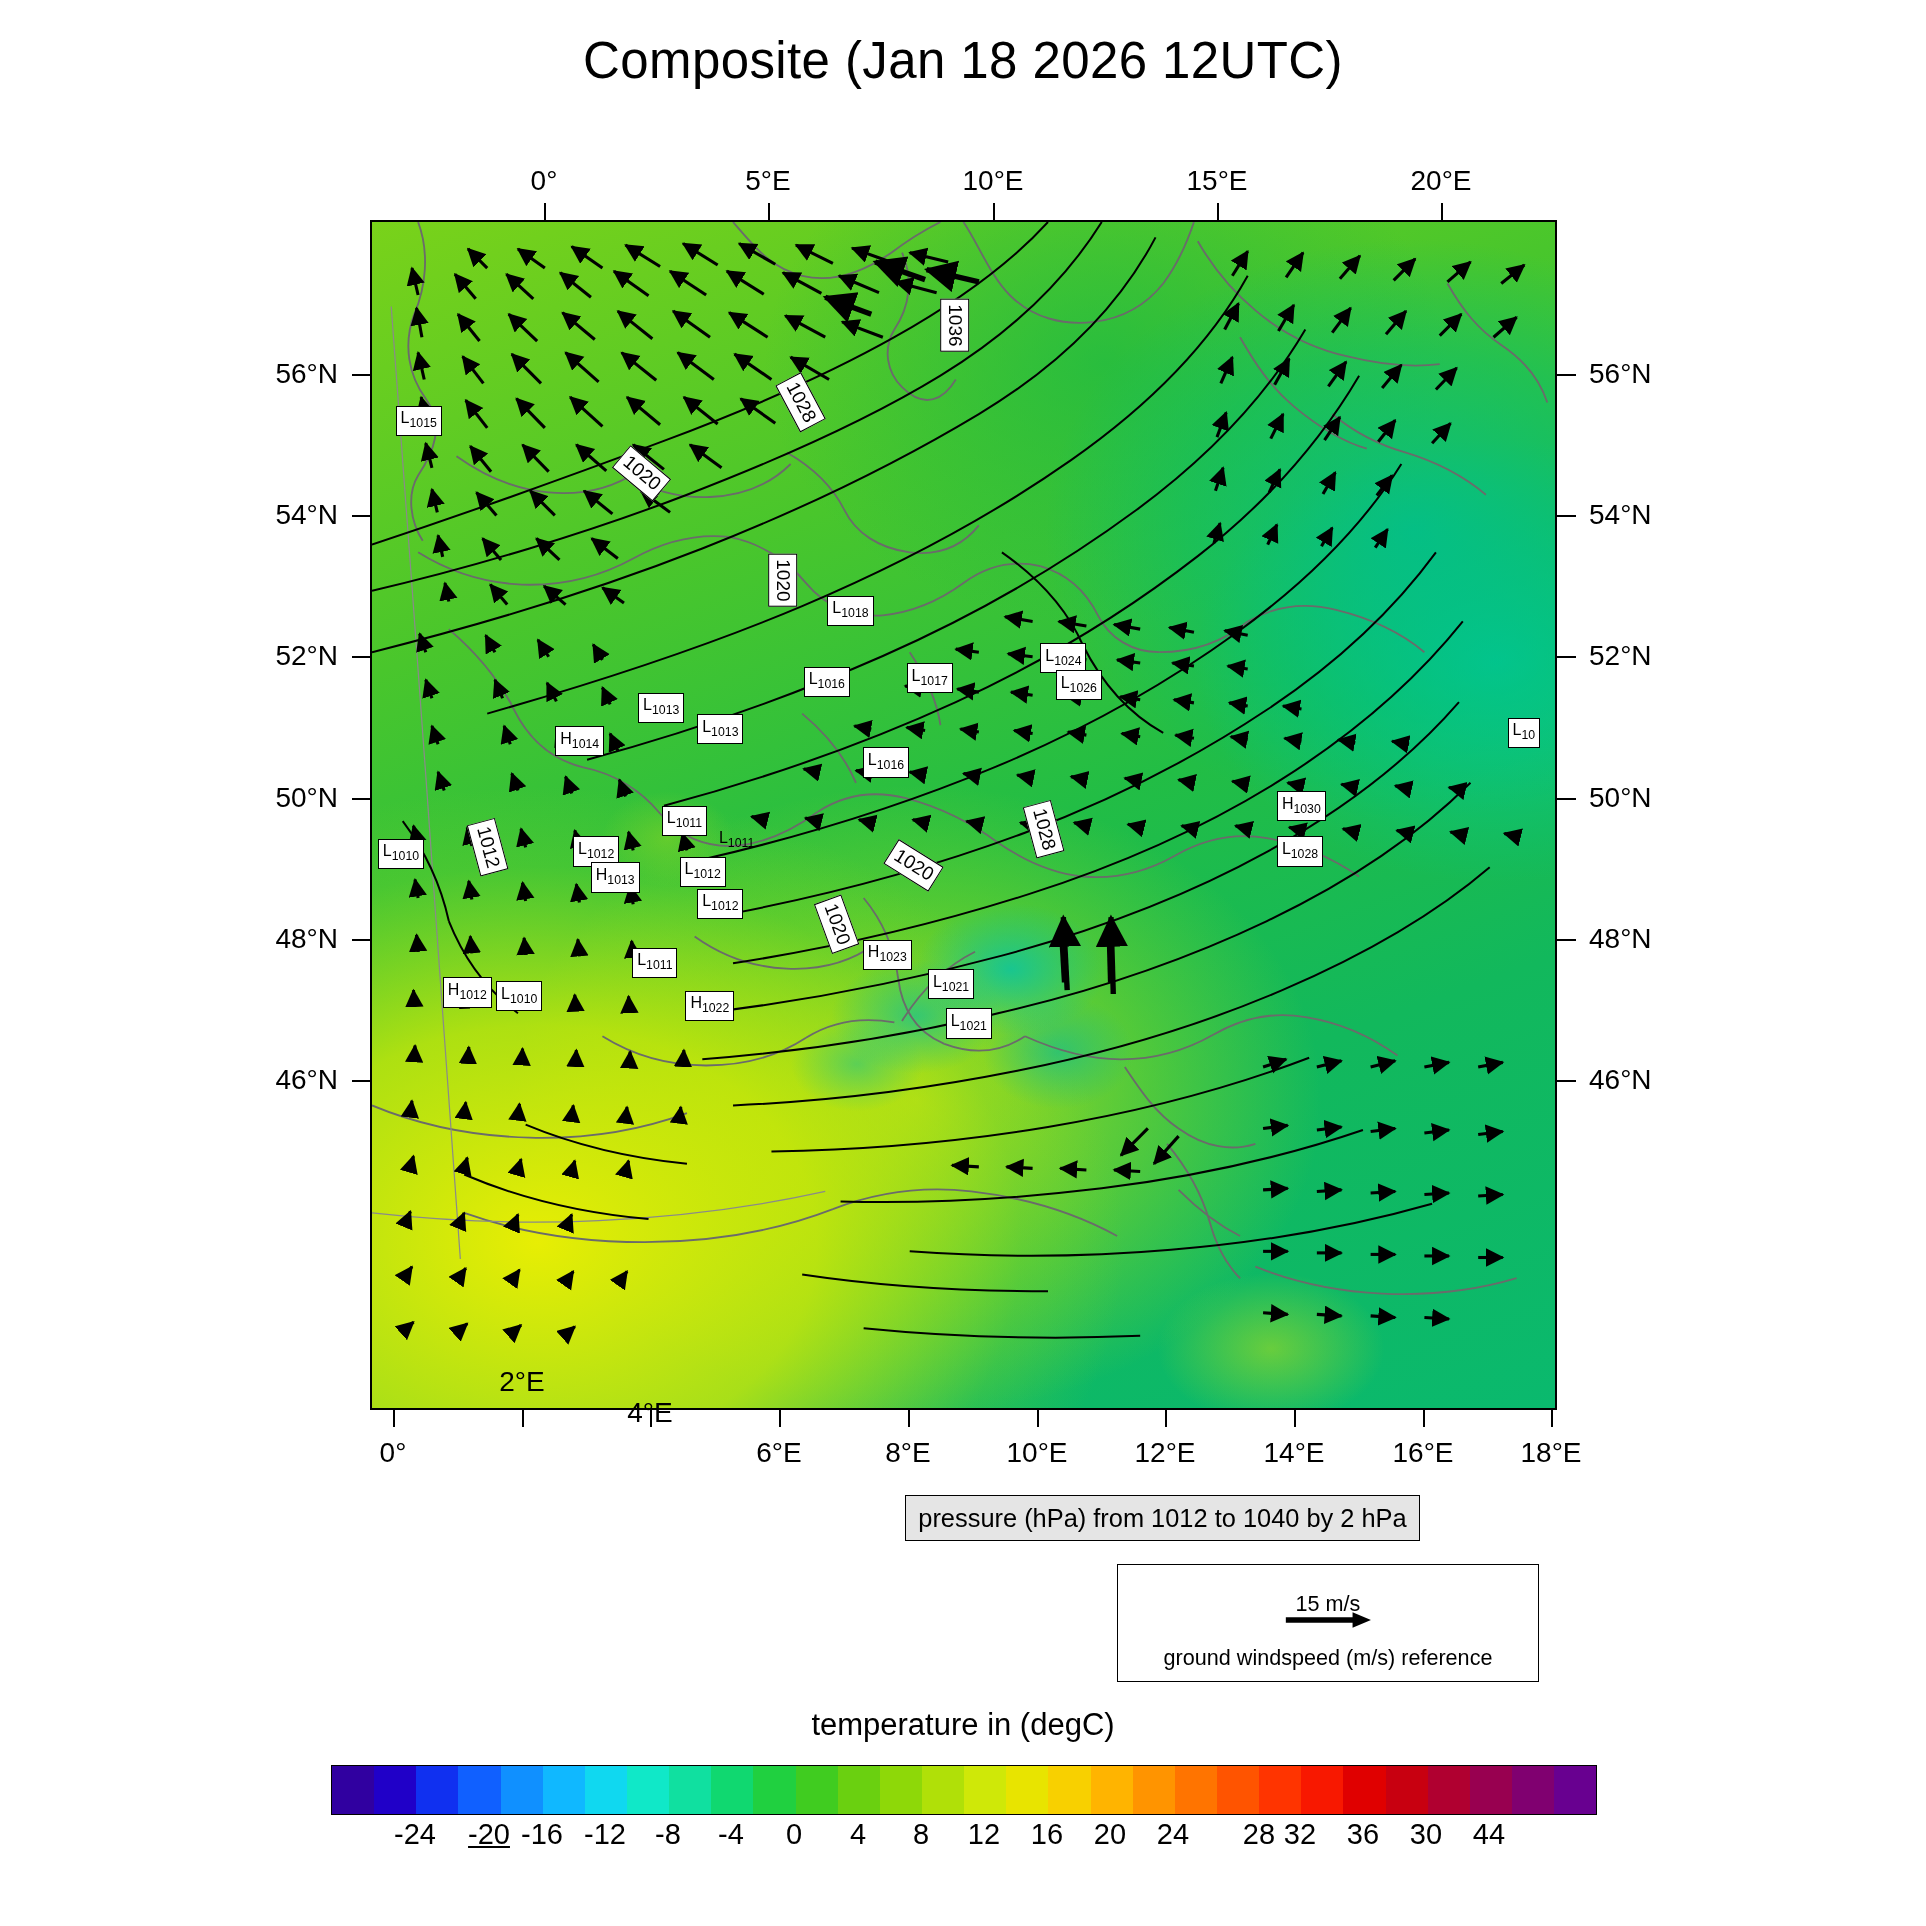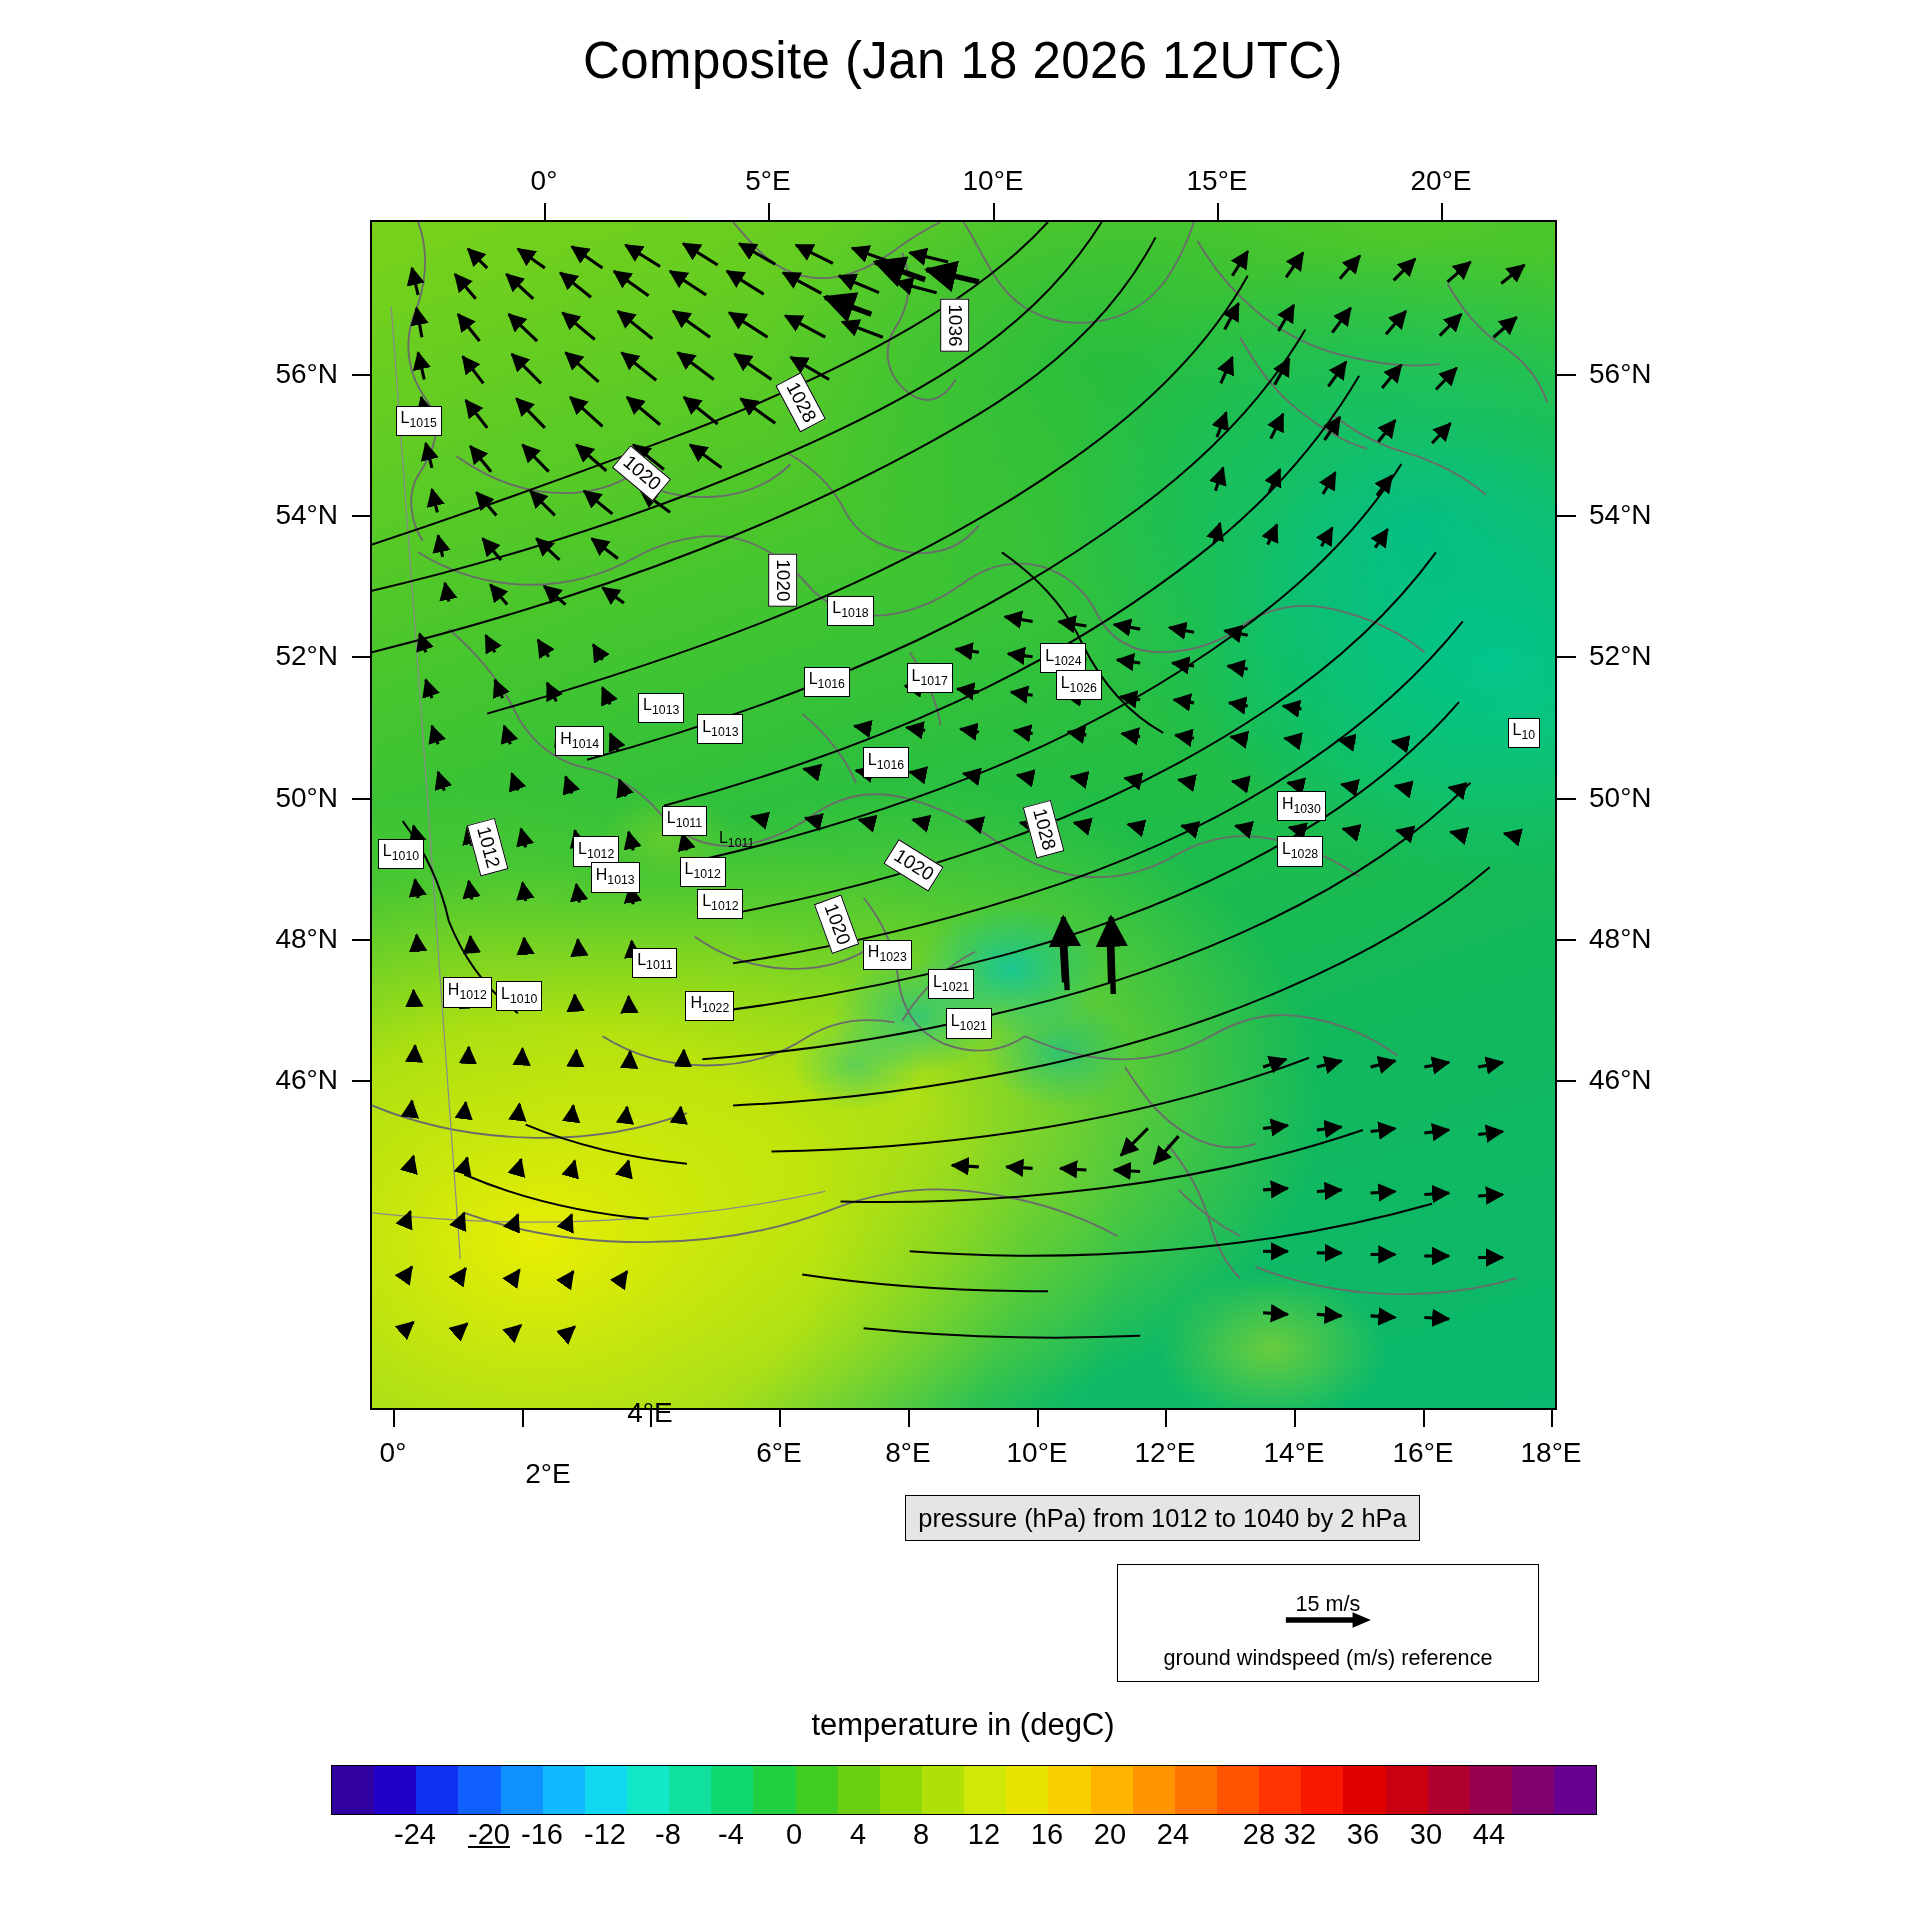--- a/index.html
+++ b/index.html
@@ -520,21 +520,21 @@
   <div class="tick" style="left:152px;top:1190px;width:2.3px;height:17px;"></div>
   <div class="tick" style="left:280px;top:1190px;width:2.3px;height:17px;"></div>
   <div class="tick" style="left:409px;top:1190px;width:2.3px;height:17px;"></div>
   <div class="tick" style="left:538px;top:1190px;width:2.3px;height:17px;"></div>
   <div class="tick" style="left:667px;top:1190px;width:2.3px;height:17px;"></div>
   <div class="tick" style="left:795px;top:1190px;width:2.3px;height:17px;"></div>
   <div class="tick" style="left:924px;top:1190px;width:2.3px;height:17px;"></div>
   <div class="tick" style="left:1053px;top:1190px;width:2.3px;height:17px;"></div>
   <div class="tick" style="left:1181px;top:1190px;width:2.3px;height:17px;"></div>
   <div class="axlab" style="left:23px;top:1217px;transform:translateX(-50%);">0°</div>
-  <div class="axlab" style="left:152px;top:1238px;transform:translateX(-50%);margin-left:26px;">2°E</div>
+  <div class="axlab" style="left:152px;top:1146px;transform:translateX(-50%);">2°E</div>
   <div class="axlab" style="left:280px;top:1177px;transform:translateX(-50%);">4°E</div>
   <div class="axlab" style="left:409px;top:1217px;transform:translateX(-50%);">6°E</div>
   <div class="axlab" style="left:538px;top:1217px;transform:translateX(-50%);">8°E</div>
   <div class="axlab" style="left:667px;top:1217px;transform:translateX(-50%);">10°E</div>
   <div class="axlab" style="left:795px;top:1217px;transform:translateX(-50%);">12°E</div>
   <div class="axlab" style="left:924px;top:1217px;transform:translateX(-50%);">14°E</div>
   <div class="axlab" style="left:1053px;top:1217px;transform:translateX(-50%);">16°E</div>
   <div class="axlab" style="left:1181px;top:1217px;transform:translateX(-50%);">18°E</div>
 
   <div class="tick" style="left:-18.5px;top:154px;width:18.5px;height:2.3px;"></div>

